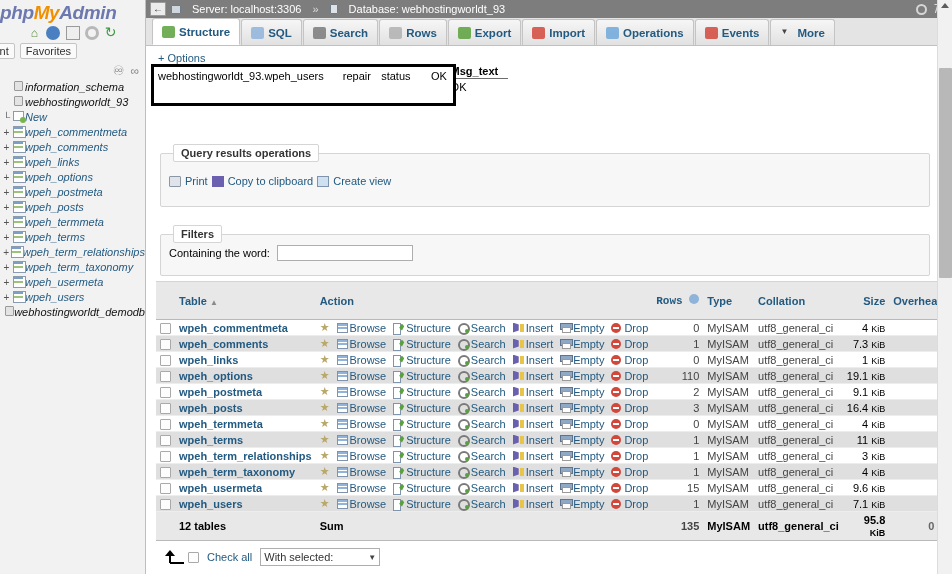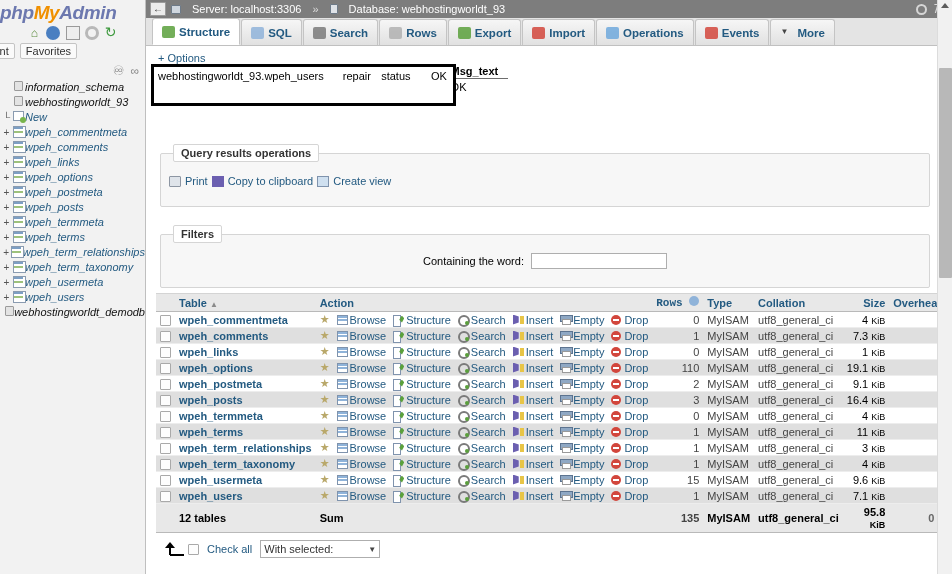--- a/index.html
+++ b/index.html
@@ -136,21 +136,21 @@
   .filter-row { display:flex; align-items:center; gap:7px; font-size:11px; padding-top:2px; }
   .filter-row input {
     width:136px; height:16px; border:1px solid #aeaeae; background:#fff;
     font-family:"Liberation Sans", sans-serif; font-size:11px; padding:0 3px;
   }
 
   
   .struct { width:100%; border-collapse:collapse; font-size:11px; margin-top:2px; }
   .struct thead th {
     background:#e8e8e8; border-bottom:1px solid #b9b9b9; border-top:1px solid #d4d4d4;
-    color:#235a81; font-weight:bold; text-align:left; padding:2px 4px; white-space:nowrap;
+    color:#235a81; font-weight:bold; text-align:left; padding:12px 4px; white-space:nowrap;
   }
   .struct thead th.num { text-align:right; }
   .struct tbody td { padding:1px 4px; white-space:nowrap; border-bottom:1px solid #ededed; }
   .struct tbody tr.odd td { background:#fff; }
   .struct tbody tr.even td { background:#dfdfdf; }
   .struct td.tname { font-weight:bold; color:#235a81; }
   .struct td.num { text-align:right; color:#444; }
   .struct td.sz { text-align:right; }
   .struct td.ovh { text-align:right; color:#666; }
   .struct td.type, .struct td.coll { color:#444; }
@@ -412,23 +412,23 @@
         <div class="ops-links" style="margin-top:10px;">
           <span class="mini-ico" style="background:#dfe4ea;border:1px solid #8d96a3;border-radius:1px;"></span>
           <a>Print</a>
           <span class="mini-ico" style="background:#6b5fb0;"></span>
           <a>Copy to clipboard</a>
           <span class="mini-ico" style="background:#cfe0f0;border:1px solid #7f93ad;"></span>
           <a>Create view</a>
         </div>
       </div>
 
-      <div class="fieldset" style="margin-top:27px;height:54px;">
+      <div class="fieldset" style="margin-top:27px;height:42px;">
         <div class="legend">Filters</div>
-        <div class="filter-row" style="margin-top:8px;justify-content:center;">
+        <div class="filter-row" style="">
           <span>Containing the word:</span>
           <input type="text" value="" style="">
         </div>
       </div>
 
       <table class="struct" style="margin-top:5px;width:740px;">
         <thead>
           <tr>
             <th style="width:18px;"></th>
             <th style="width:130px;">

